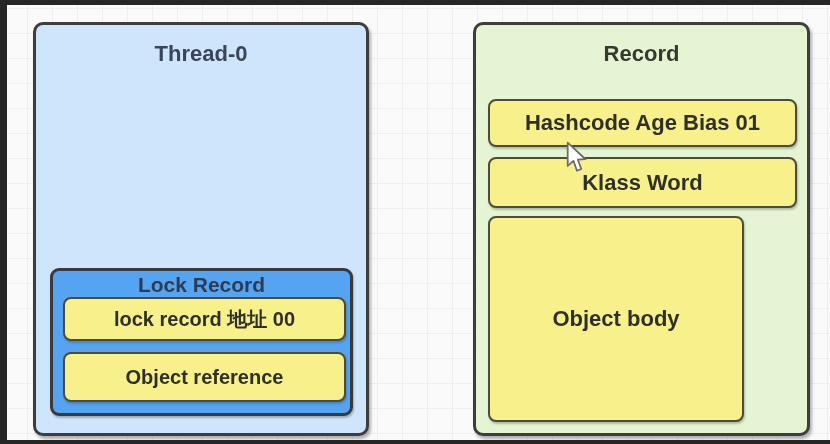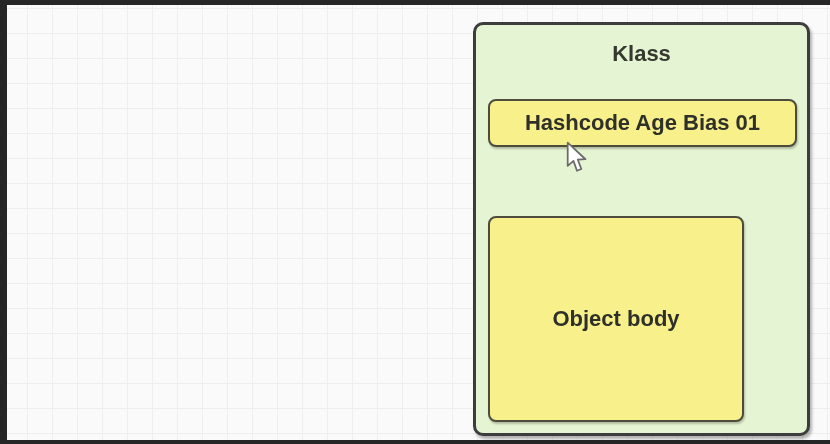--- a/index.html
+++ b/index.html
@@ -98,26 +98,42 @@
 </style>
 </head>
 <body>
 
 <div class="stage">
 
   <div class="frame-top"></div>
   <div class="frame-left"></div>
   <div class="frame-bottom"></div>
 
+  <div class="bigbox thread-box" style="background-color: rgb(207, 229, 251);">
+    <div class="big-title">Thread-0</div>
+
+    <div class="lock-record" style="background-color: rgb(84, 164, 242);">
+      <div class="lr-title">Lock Record</div>
+      <div class="slot lr-slot-1" style="background-color: rgb(247, 240, 139);">
+        <span>lock record 地址 00</span>
+      </div>
+      <div class="slot lr-slot-2" style="background-color: rgb(247, 240, 139);">
+        <span>Object reference</span>
+      </div>
+    </div>
+  </div>
 
   <div class="bigbox object-box" style="background-color: rgb(229, 244, 210);">
-    <div class="big-title">Klass</div>
+    <div class="big-title">Record</div>
 
     <div class="slot obj-slot-1" style="background-color: rgb(247, 240, 139);">
       <span>Hashcode Age Bias 01</span>
+    </div>
+    <div class="slot obj-slot-2" style="background-color: rgb(247, 240, 139);">
+      <span>Klass Word</span>
     </div>
     <div class="slot obj-body" style="background-color: rgb(247, 240, 139);">
       <span>Object body</span>
     </div>
   </div>
 
   <svg class="cursor" viewBox="0 0 14 20" xmlns="http://www.w3.org/2000/svg">
     <path d="M1.5 1 L1.5 15.6 L5.1 12.4 L7.3 18.6 L10 17.5 L7.8 11.6 L12.6 11.4 Z" fill="#ffffff" stroke="#6b6b6b" stroke-width="1.1" stroke-linejoin="round"></path>
   </svg>
 

